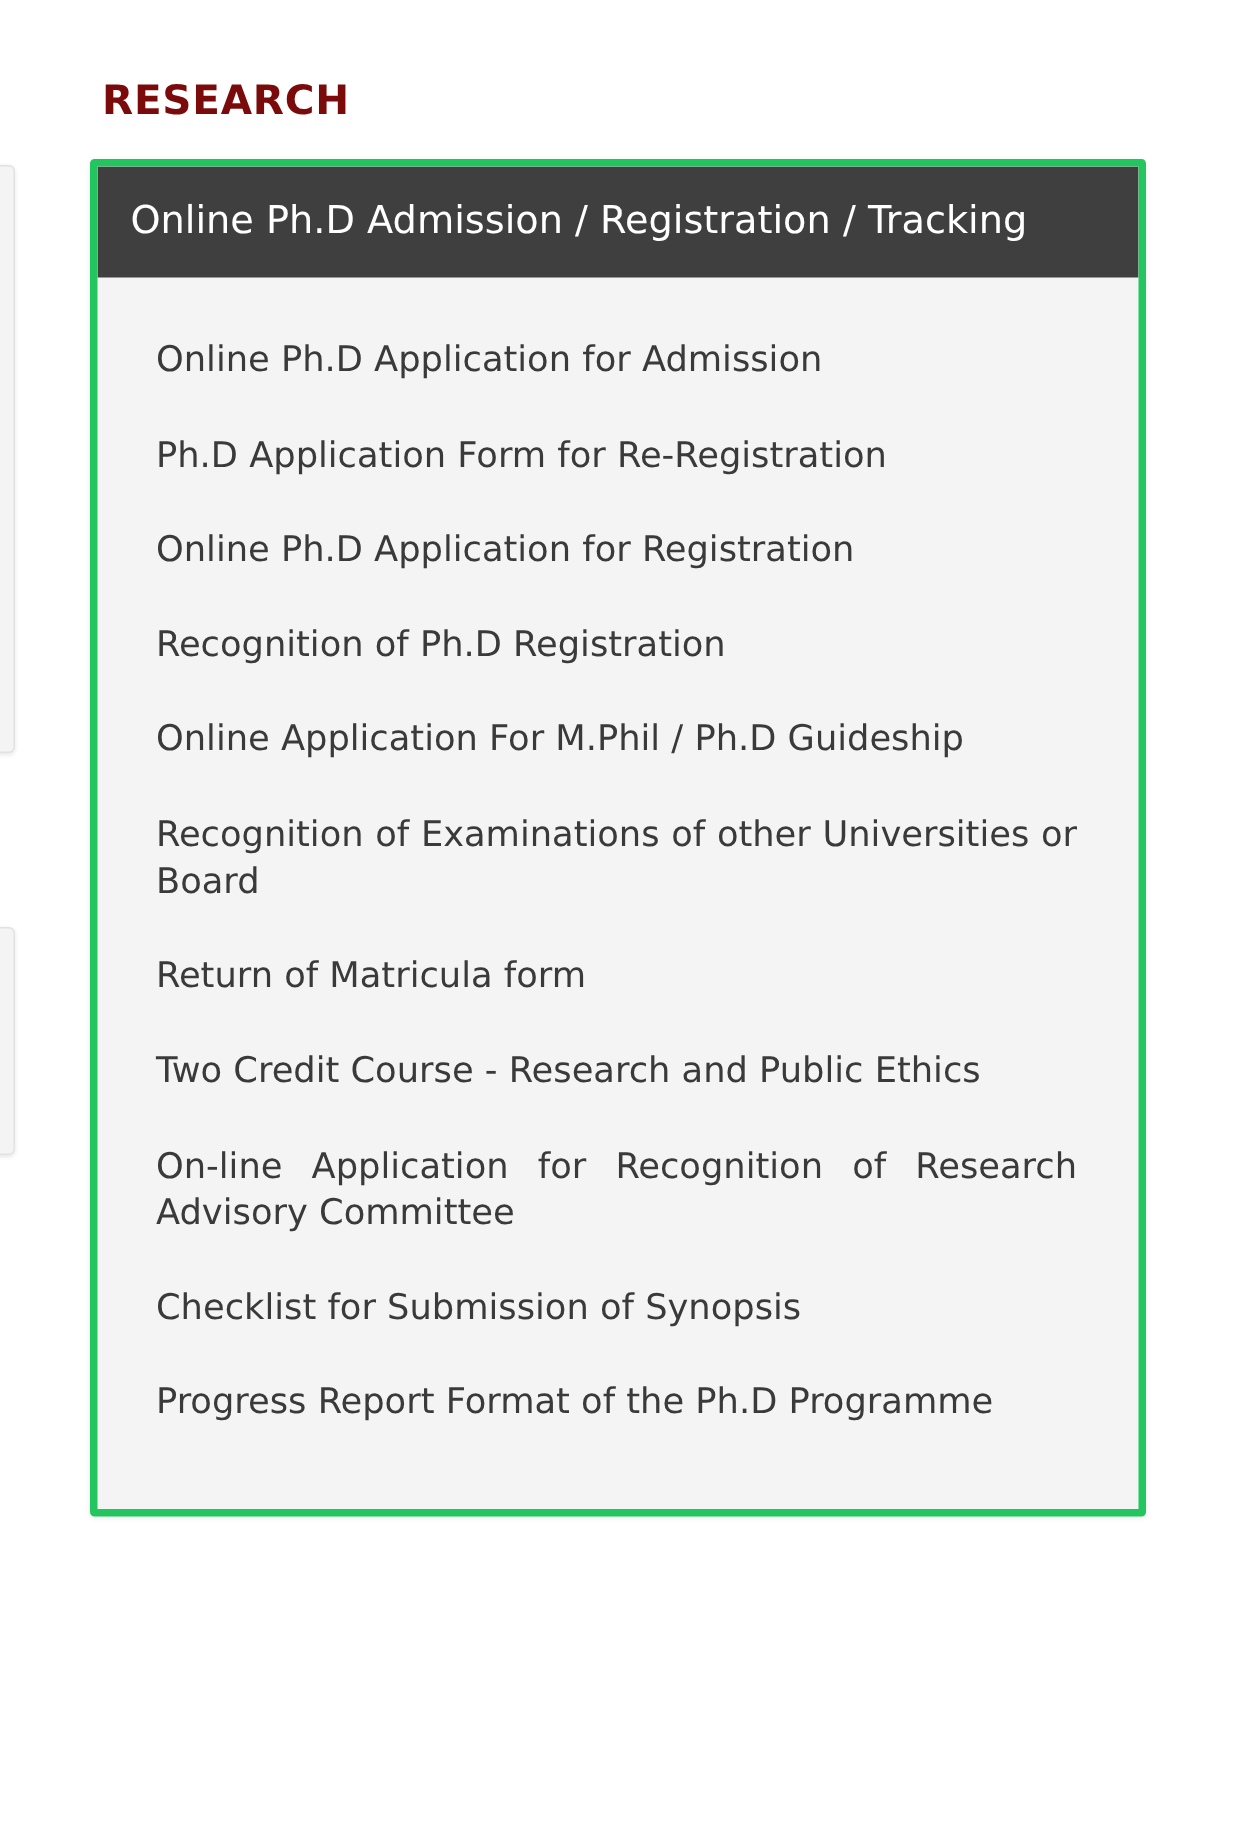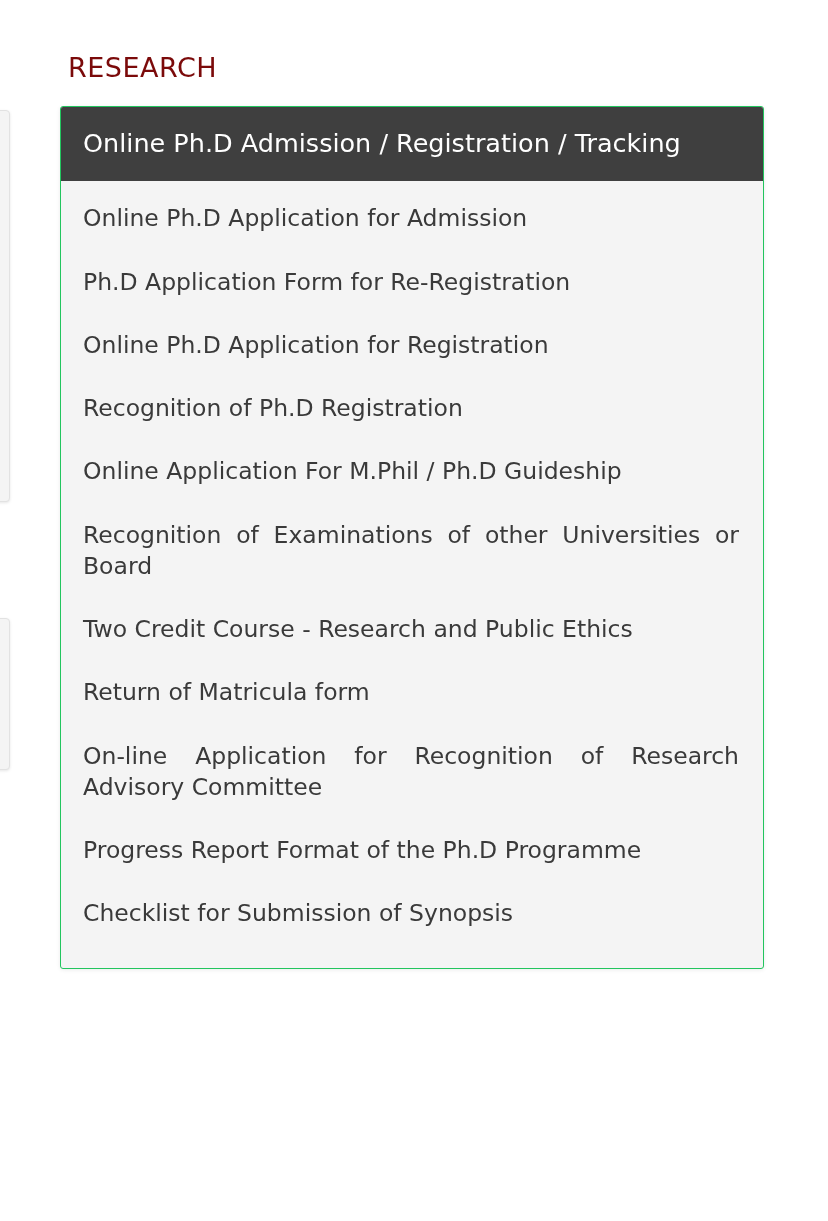--- a/index.html
+++ b/index.html
@@ -31,51 +31,51 @@
     box-shadow: 0 1px 3px rgba(0,0,0,0.10);
   }
   .edge-card.one { top: 110px;  height: 390px; }
   .edge-card.two { top: 618px;  height: 150px; }
 
   .section-title {
     position: absolute;
     left: 68px;
     top: 52px;
     font-size: 27px;
-    font-weight: normal;
+    font-weight: bold;
     letter-spacing: 0.5px;
     color: #7b0a0a;
     font-family: "DejaVu Sans", sans-serif;
   }
 
   .panel {
     position: absolute;
     left: 60px;
     top: 106px;
     width: 704px;
     background: #f4f4f4;
-    border: 1px solid #22c55e;
+    border: 5px solid #22c55e;
     border-radius: 3px;
     box-shadow: 0 1px 4px rgba(0,0,0,0.08);
     box-sizing: border-box;
     overflow: hidden;
   }
 
   .panel-header {
     background: #3f3f3f;
     color: #ffffff;
     font-size: 25.5px;
     padding: 22px 22px 23px 22px;
     line-height: 1.15;
     box-sizing: border-box;
   }
 
   .list {
     list-style: none;
-    margin: 0;
+    margin: 17px;
     padding: 6px 0 22px 0;
   }
   .list li {
     font-size: 23.5px;
     color: #3a3a3a;
     padding: 16px 22px 16px 22px;
     line-height: 1.33;
     box-sizing: border-box;
   }
   .list li.justify {
@@ -100,21 +100,21 @@
 
     <div class="panel-header">Online Ph.D Admission / Registration / Tracking</div>
 
     <ul class="list">
       <li>Online Ph.D Application for Admission</li>
       <li>Ph.D Application Form for Re-Registration</li>
       <li>Online Ph.D Application for Registration</li>
       <li>Recognition of Ph.D Registration</li>
       <li>Online Application For M.Phil / Ph.D Guideship</li>
       <li class="justify wrap-two">Recognition of Examinations of other Universities or Board</li>
+      <li>Return of Matricula form</li>
       <li>Two Credit Course - Research and Public Ethics</li>
-      <li>Return of Matricula form</li>
       <li class="justify wrap-two">On-line Application for Recognition of Research Advisory Committee</li>
+      <li>Checklist for Submission of Synopsis</li>
       <li>Progress Report Format of the Ph.D Programme</li>
-      <li>Checklist for Submission of Synopsis</li>
     </ul>
 
   </div>
 </div>
 
 </body></html>

